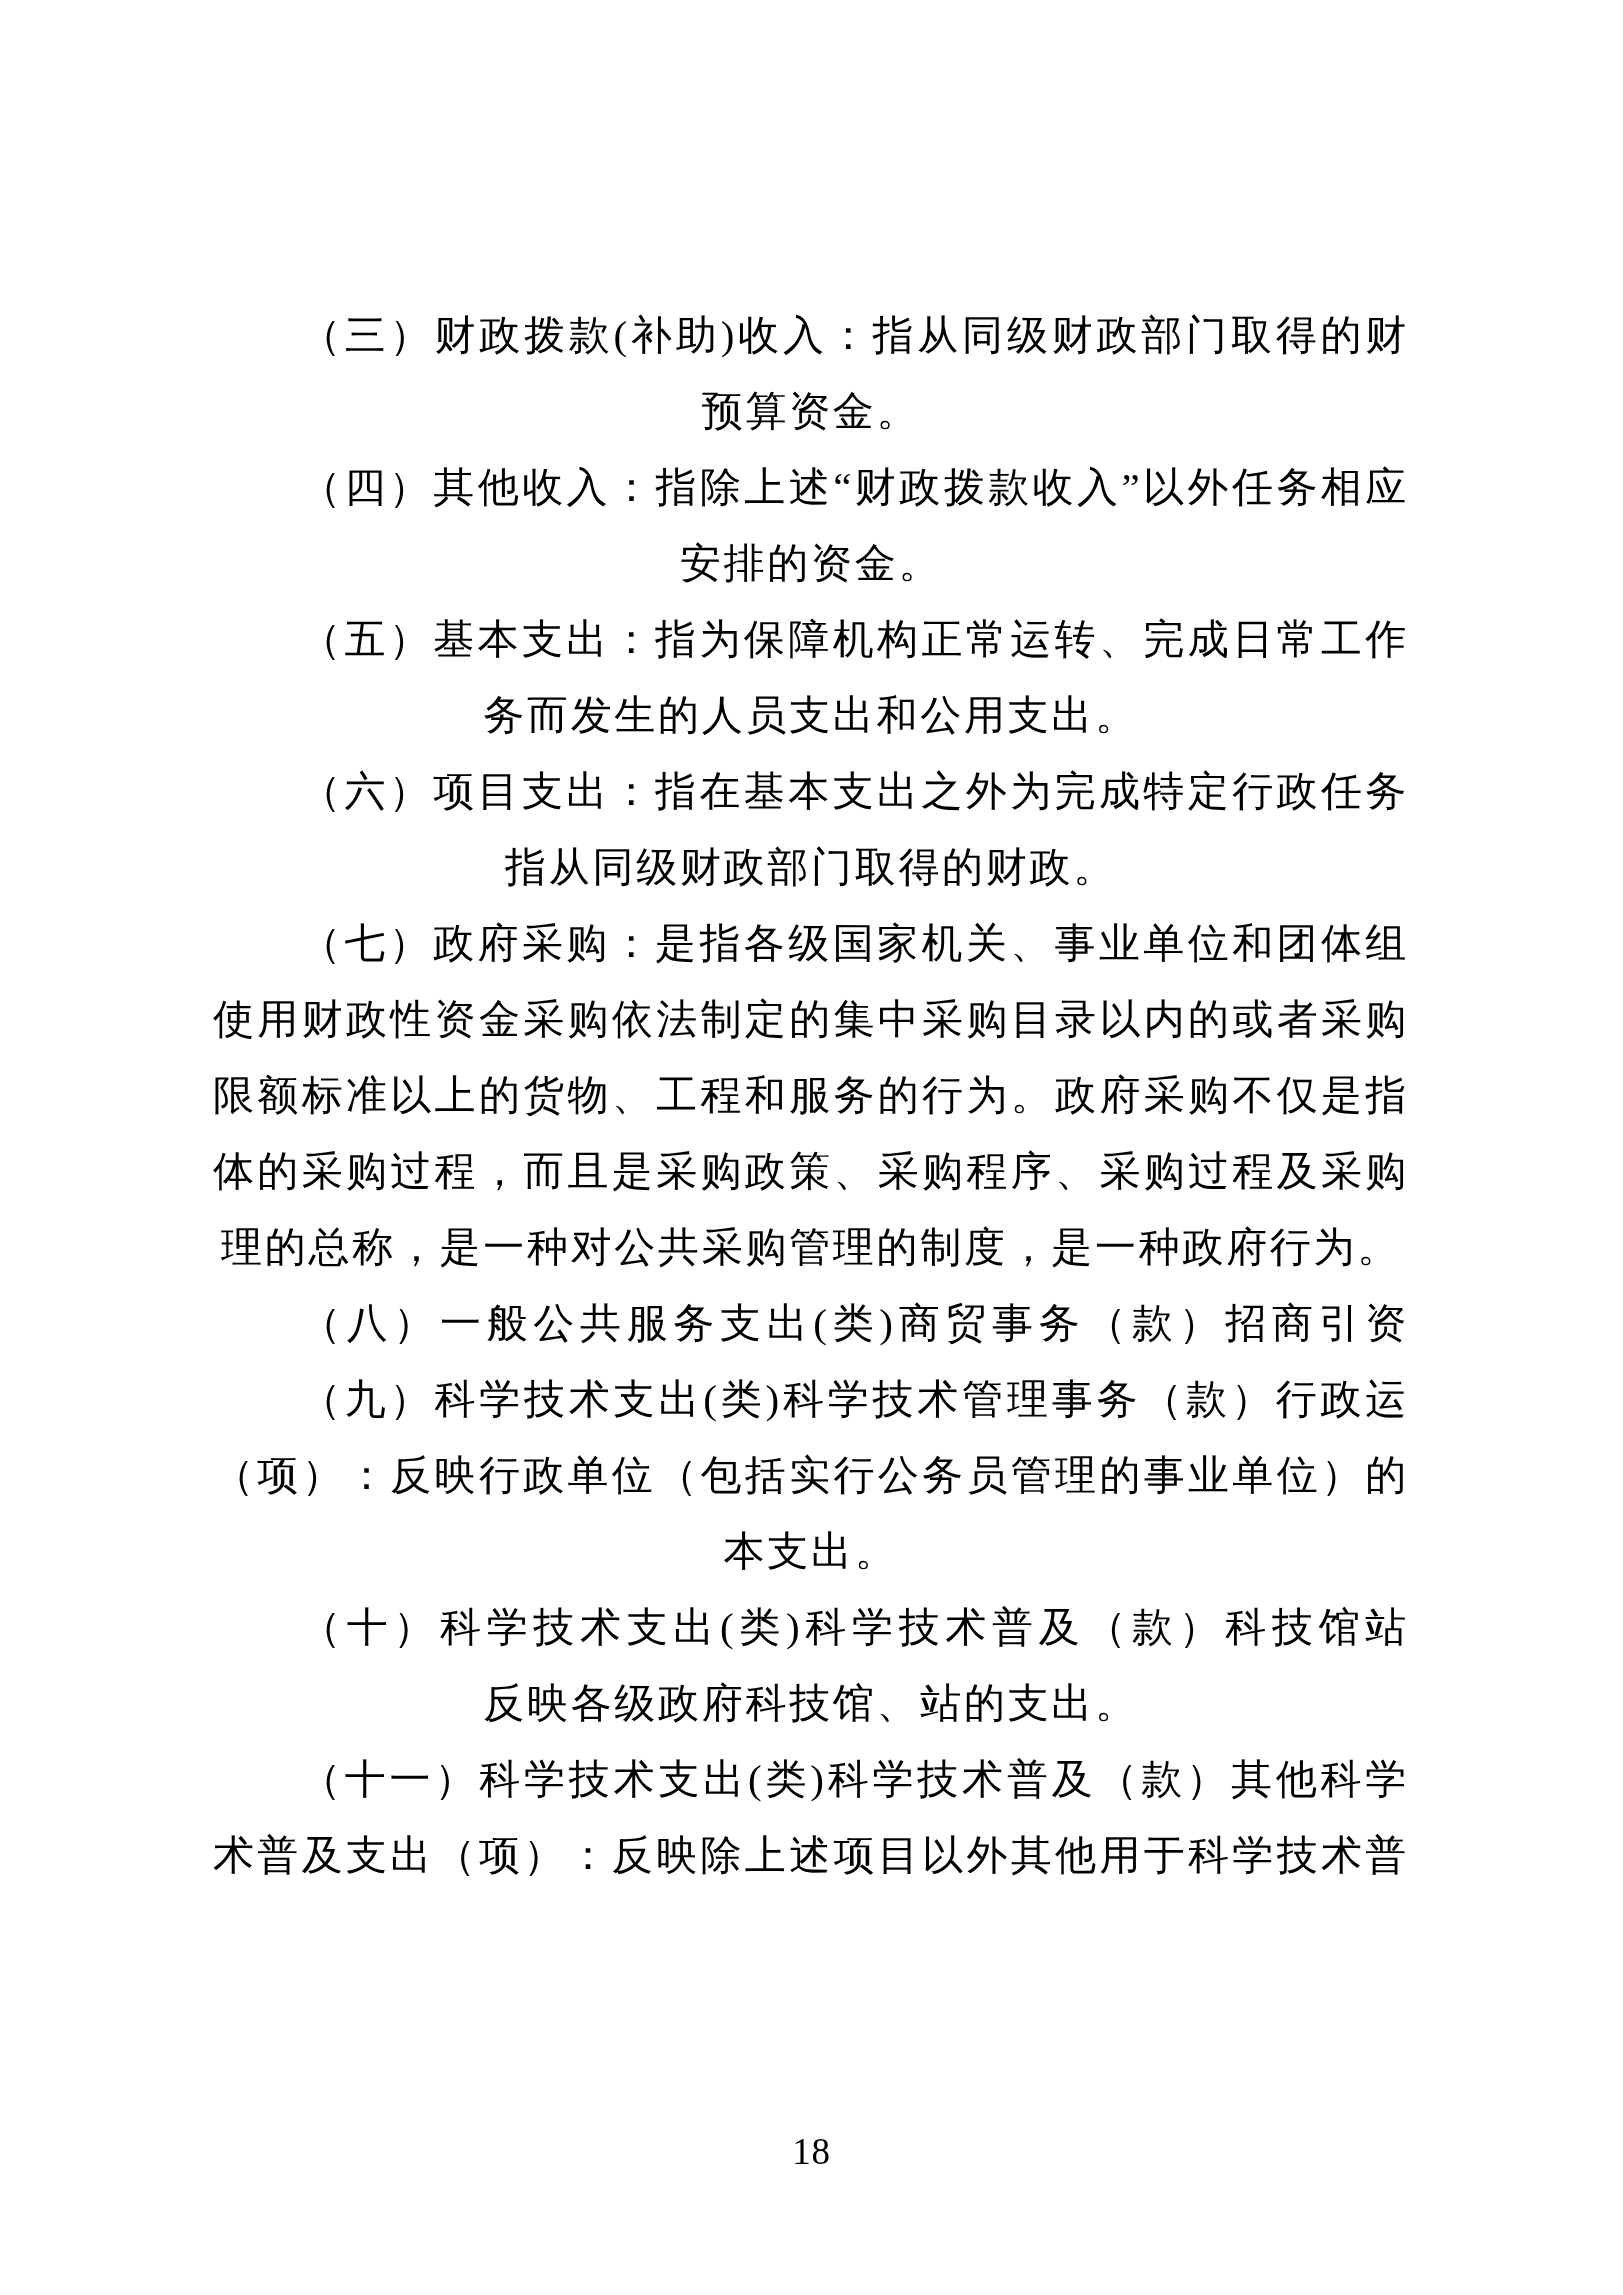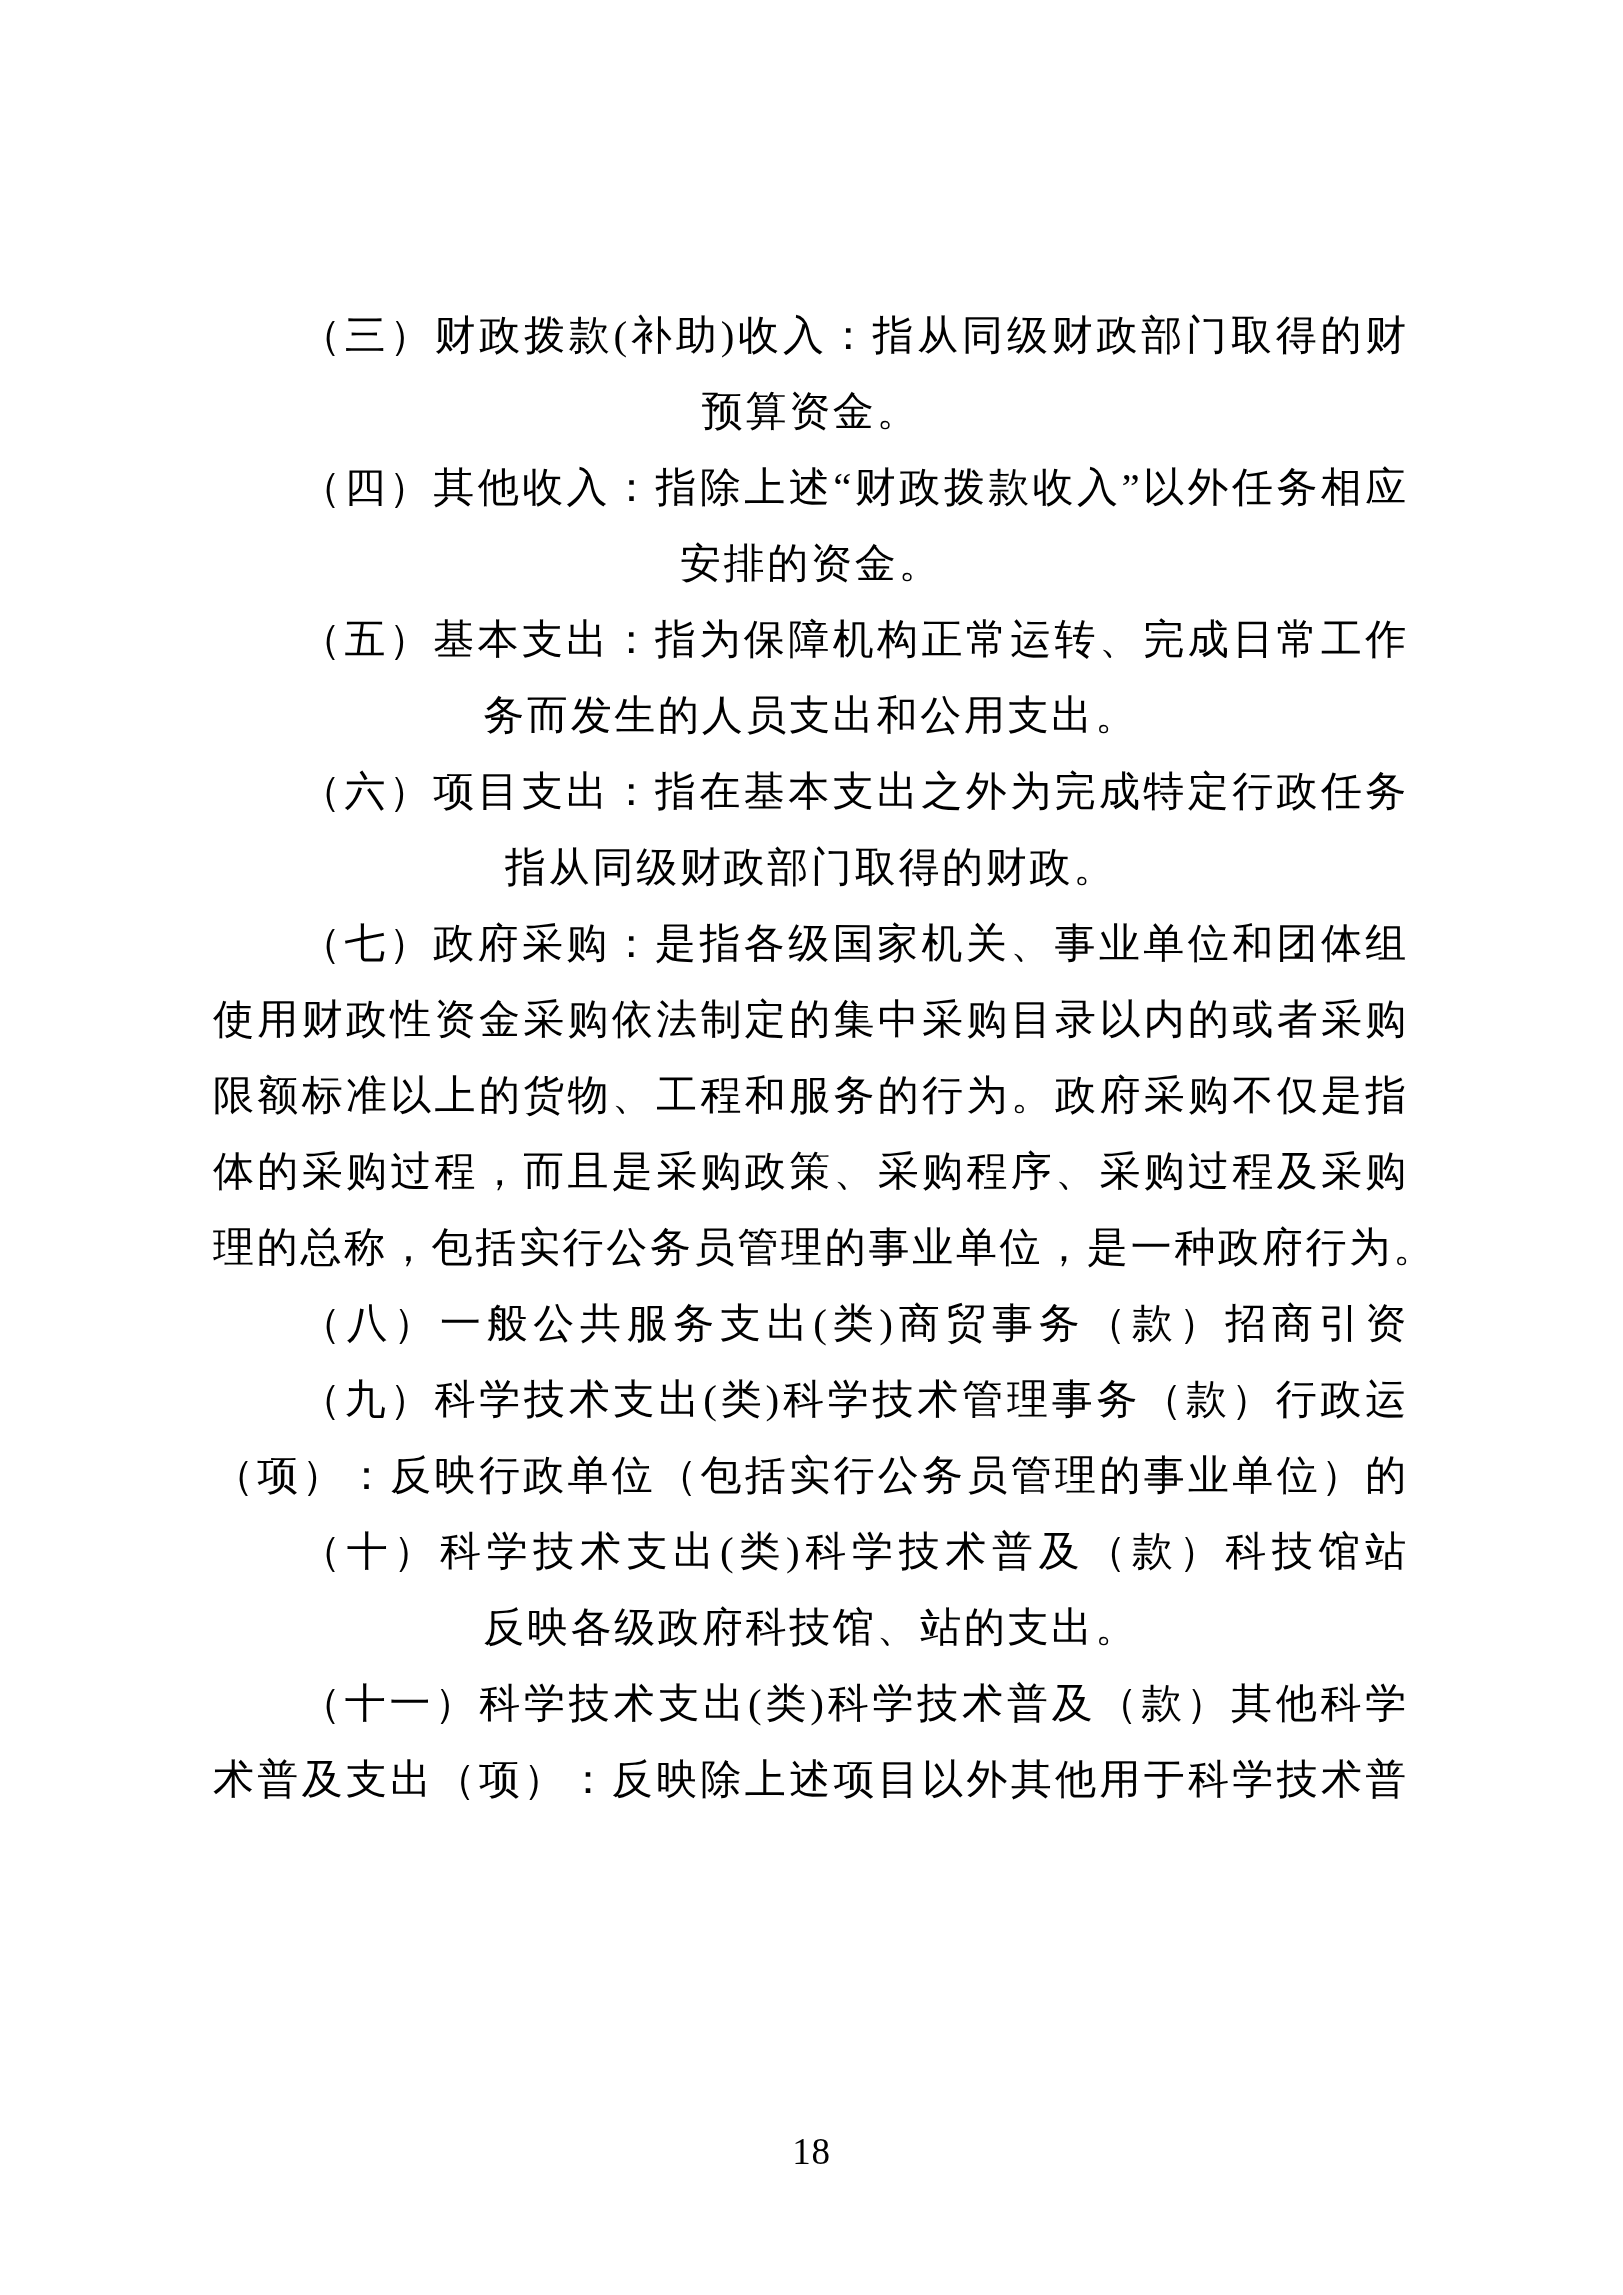--- a/index.html
+++ b/index.html
@@ -64,24 +64,25 @@
     <div class="line indent fill">（四）其他收入：指除上述“财政拨款收入”以外任务相应</div>
     <div class="line">安排的资金。</div>
     <div class="line indent fill">（五）基本支出：指为保障机构正常运转、完成日常工作任</div>
     <div class="line">务而发生的人员支出和公用支出。</div>
     <div class="line indent fill">（六）项目支出：指在基本支出之外为完成特定行政任务和</div>
     <div class="line">指从同级财政部门取得的财政。</div>
     <div class="line indent fill">（七）政府采购：是指各级国家机关、事业单位和团体组织，</div>
     <div class="line fill">使用财政性资金采购依法制定的集中采购目录以内的或者采购</div>
     <div class="line fill">限额标准以上的货物、工程和服务的行为。政府采购不仅是指具</div>
     <div class="line fill">体的采购过程，而且是采购政策、采购程序、采购过程及采购管</div>
-    <div class="line">理的总称，包括实行公务员管理的事业单位，是一种政府行为。</div>
+    <div class="line">理的总称，是一种对公共采购管理的制度，是一种政府行为。</div>
     <div class="line indent fill">（八）一般公共服务支出(类)商贸事务（款）招商引资（项）：</div>
     <div class="line indent fill">（九）科学技术支出(类)科学技术管理事务（款）行政运行</div>
     <div class="line fill">（项）：反映行政单位（包括实行公务员管理的事业单位）的基</div>
+    <div class="line">本支出。</div>
     <div class="line indent fill">（十）科学技术支出(类)科学技术普及（款）科技馆站（项）：</div>
     <div class="line">反映各级政府科技馆、站的支出。</div>
     <div class="line indent fill">（十一）科学技术支出(类)科学技术普及（款）其他科学技</div>
     <div class="line fill">术普及支出（项）：反映除上述项目以外其他用于科学技术普及</div>
   </div>
   <div class="page-number">18</div>
 </div>
 
 
 </body></html>

